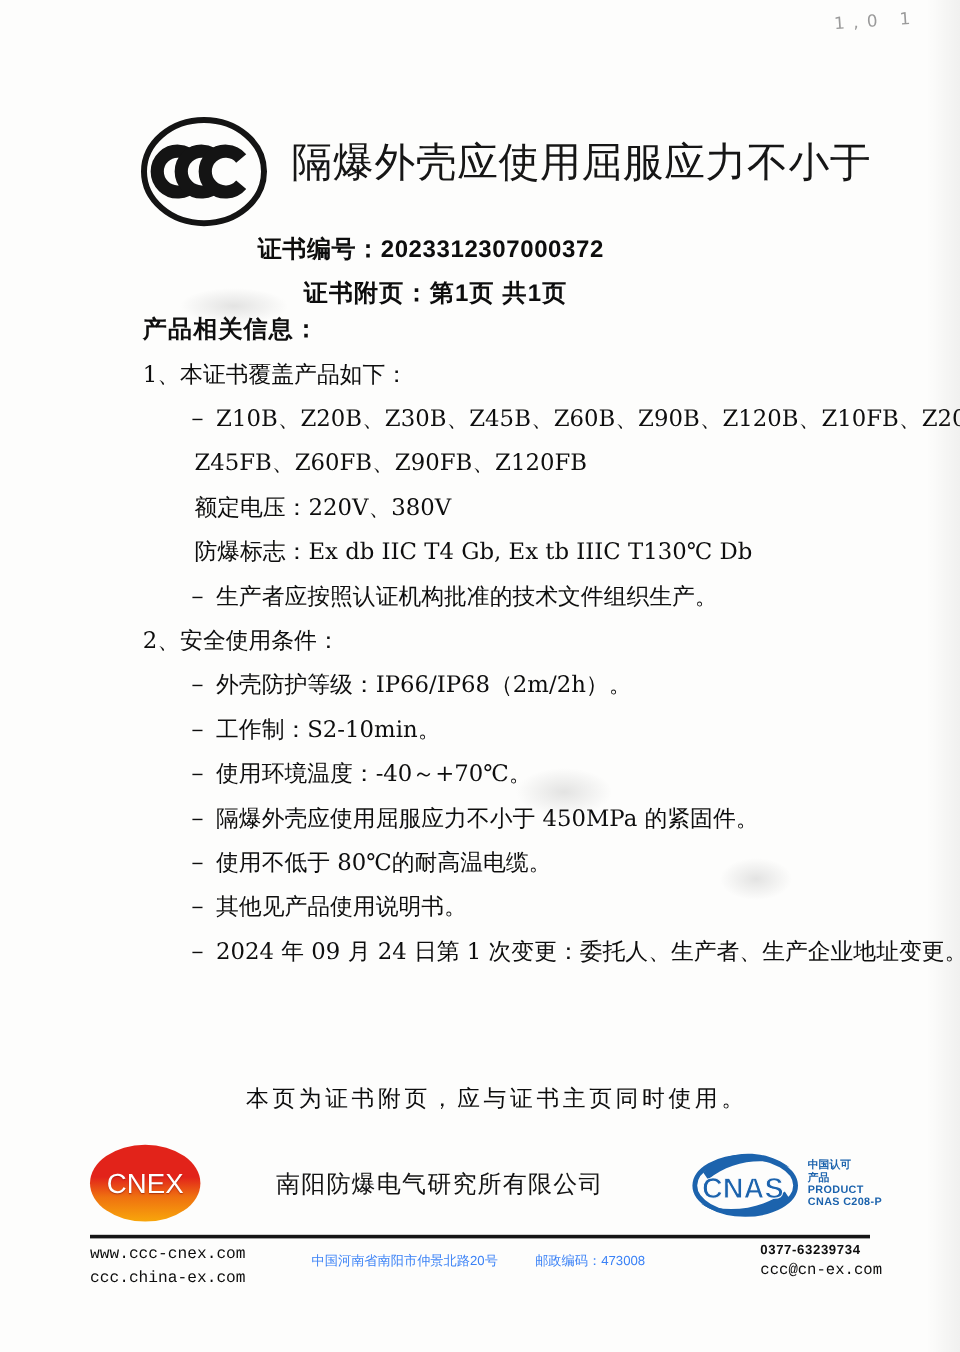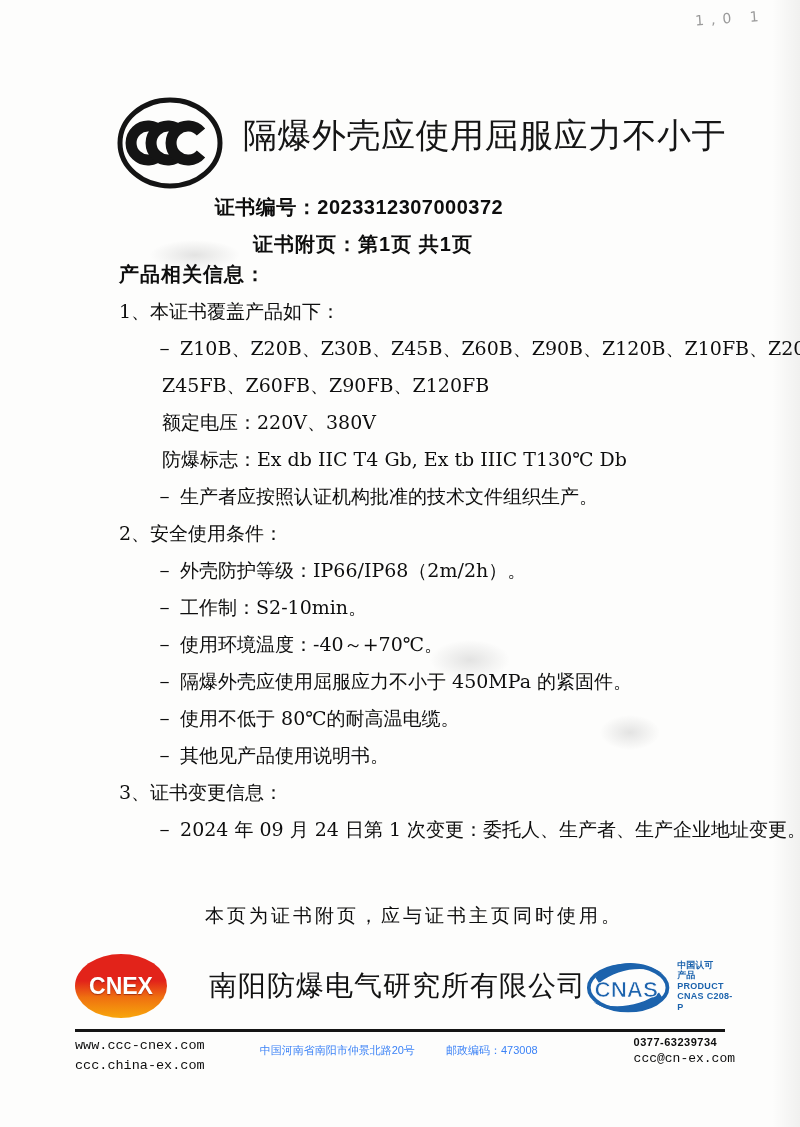--- a/index.html
+++ b/index.html
@@ -73,26 +73,26 @@
     position:absolute; left:75px; top:950px; width:660px; height:72px;
     display:flex; align-items:center;
   }
   .cnex-logo {
     width:92px; height:64px; border-radius:50%;
     background:linear-gradient(180deg,#e2231a 0%,#e2231a 42%,#ef7110 68%,#f8a60b 100%);
     display:flex; align-items:center; justify-content:center;
     flex:0 0 auto;
   }
   .cnex-logo span {
-    color:#fff; font-weight:bold; font-size:23px; letter-spacing:0px;
+    color:#fff; font-weight:normal; font-size:23px; letter-spacing:0px;
     text-shadow:0 1px 1px rgba(120,20,10,0.6);
     font-family:"Liberation Sans", sans-serif;
   }
   .company-name {
-    font-size:28px; letter-spacing:1px; margin-left:42px; color:#131313;
+    font-size:20px; letter-spacing:1px; margin-left:63px; color:#131313;
     white-space:nowrap;
   }
   .cnas-block { margin-left:auto; display:flex; align-items:center; }
   .cnas-text { margin-left:5px; color:#1c63ad; line-height:1.15; }
   .cnas-text .t-cn { font-size:9px; font-weight:bold; }
   .cnas-text .t-en { font-size:9px; font-weight:bold; letter-spacing:0.3px; }
 
   
   .footer-rule {
     position:absolute; left:75px; top:1029px; width:650px; height:3px;
@@ -140,21 +140,20 @@
     <div class="bline ind3">额定电压：220V、380V</div>
     <div class="bline ind3">防爆标志：Ex db IIC T4 Gb, Ex tb IIIC T130℃ Db</div>
     <div class="bline ind2">－ 生产者应按照认证机构批准的技术文件组织生产。</div>
     <div class="bline ind1">2、安全使用条件：</div>
     <div class="bline ind2">－ 外壳防护等级：IP66/IP68（2m/2h）。</div>
     <div class="bline ind2">－ 工作制：S2-10min。</div>
     <div class="bline ind2">－ 使用环境温度：-40～+70℃。</div>
     <div class="bline ind2">－ 隔爆外壳应使用屈服应力不小于 450MPa 的紧固件。</div>
     <div class="bline ind2">－ 使用不低于 80℃的耐高温电缆。</div>
     <div class="bline ind2">－ 其他见产品使用说明书。</div>
-    <div class="bline ind1">3、证书变更信息：</div>
     <div class="bline ind2">－ 2024 年 09 月 24 日第 1 次变更：委托人、生产者、生产企业地址变更。</div>
   </div>
 
   <div class="page-note">本页为证书附页，应与证书主页同时使用。</div>
 
   <div class="org-row">
     <div class="cnex-logo">
       <span>CNEX</span>
     </div>
     <div class="company-name">南阳防爆电气研究所有限公司</div>

